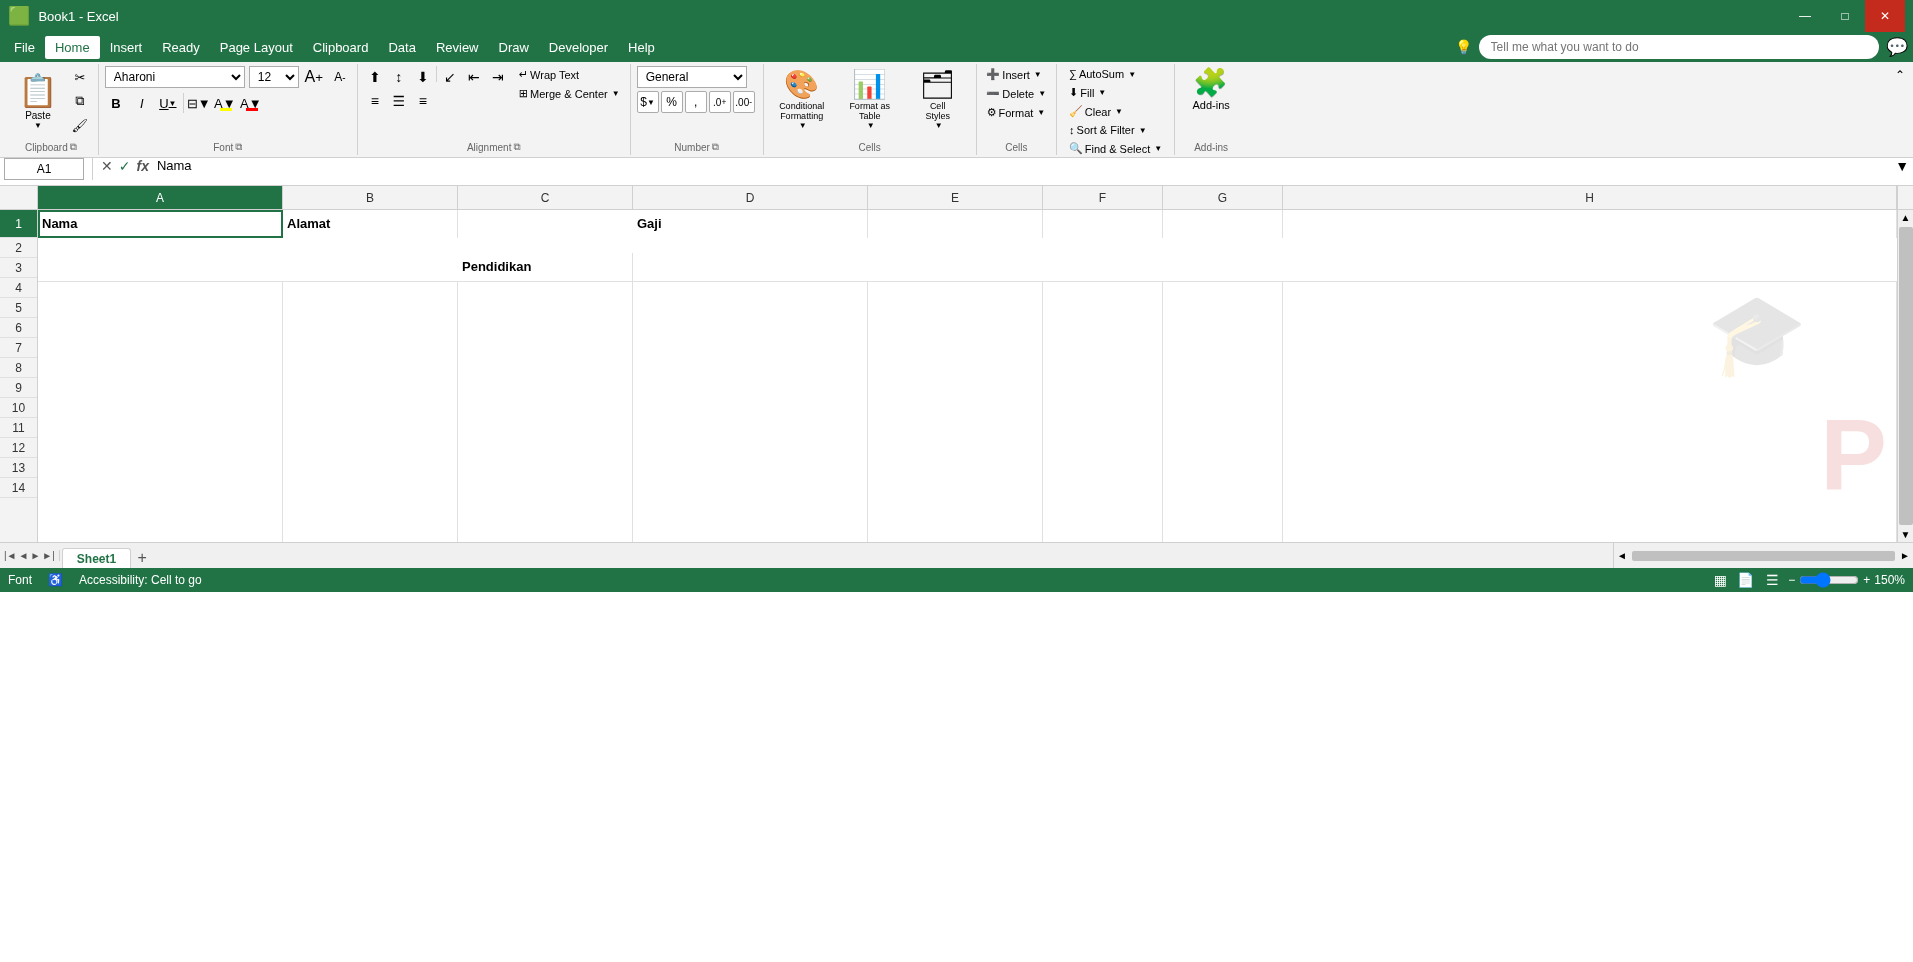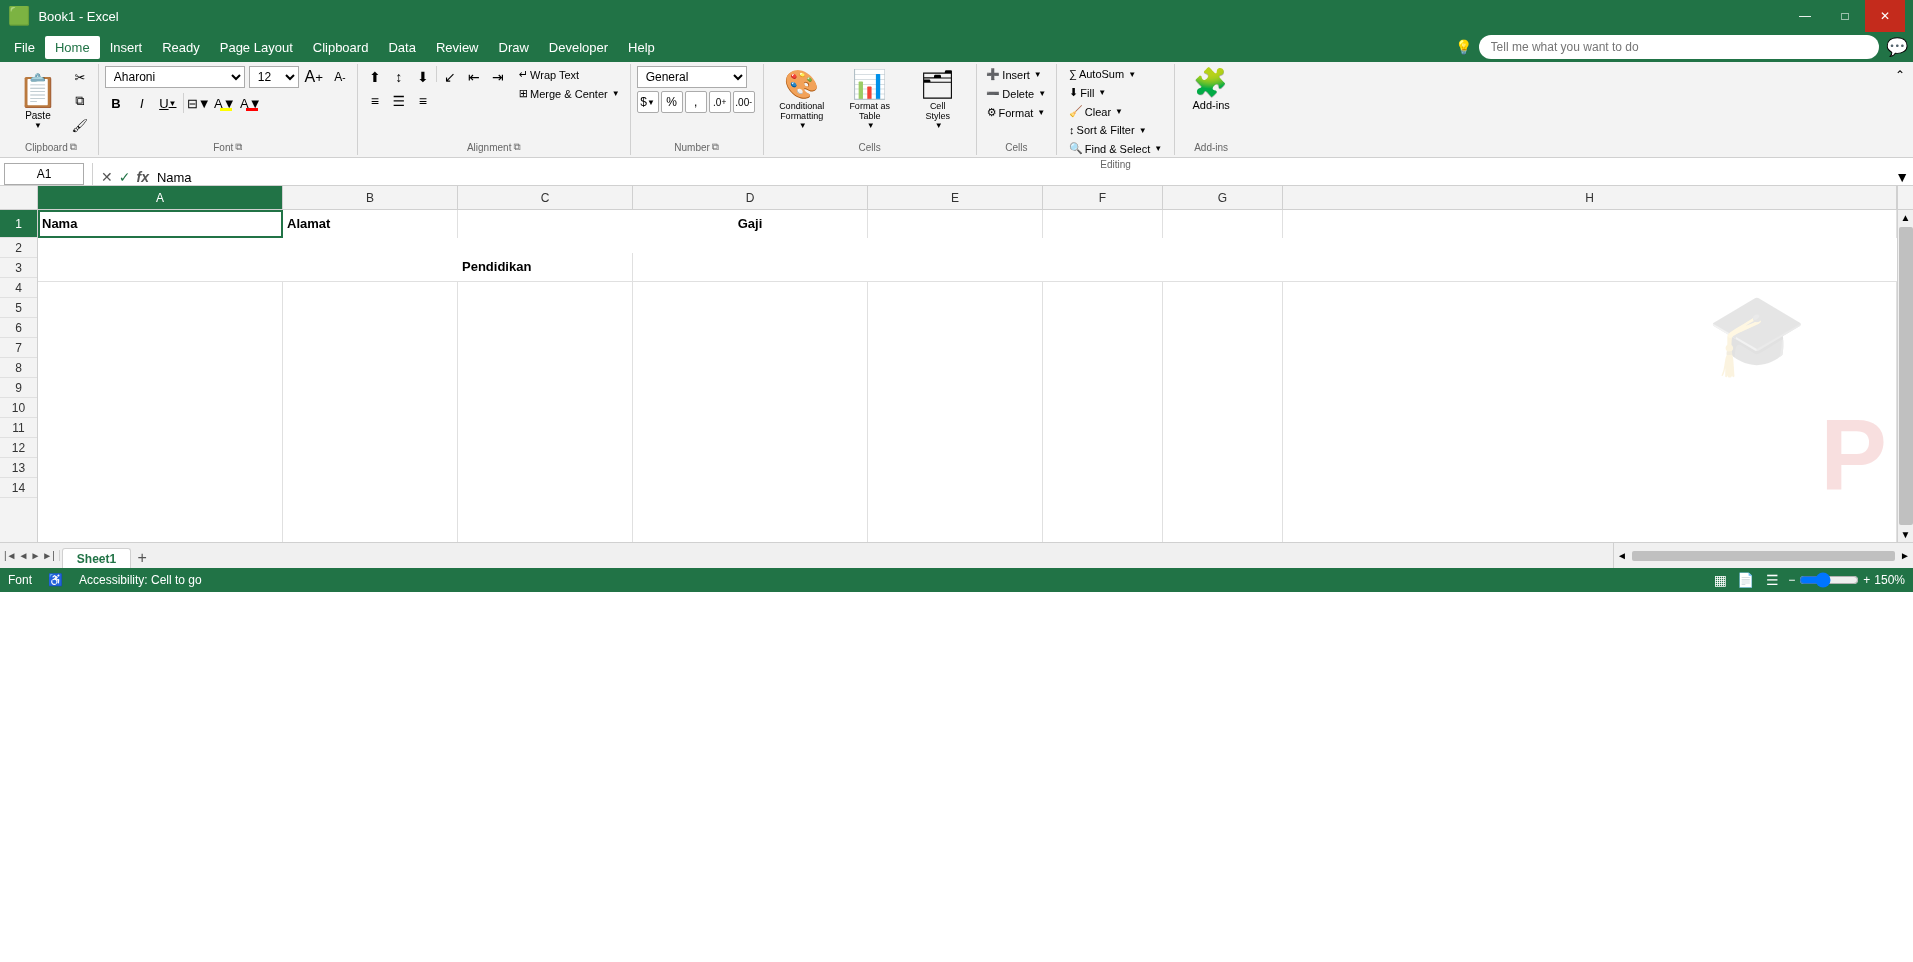--- a/index.html
+++ b/index.html
@@ -242,21 +242,21 @@
 
     
     .addins-content { display: flex; flex-direction: column; align-items: center; justify-content: center; min-width: 60px; }
     .addins-icon { font-size: 28px; cursor: pointer; }
 
     
     #formula-bar {
       background: white;
       border-bottom: 1px solid #d0d0d0;
       display: flex;
-      align-items: flex-end;
+      align-items: flex-start;
       height: 28px;
       padding: 0 4px;
       gap: 4px;
     }
     #cell-ref-box {
       width: 80px;
       height: 22px;
       border: 1px solid #ababab;
       padding: 0 4px;
       font-size: 12px;
@@ -759,21 +759,21 @@
       <div class="row-number" style="height:20px;">13</div>
       <div class="row-number" style="height:20px;">14</div>
     </div>
 
     <div id="grid" style="overflow:auto;flex:1;position:relative;">
 
       <div class="grid-row">
         <div class="grid-cell header-cell active-cell" style="width:245px;min-width:245px;height:28px;line-height:24px;">Nama</div>
         <div class="grid-cell header-cell" style="width:175px;min-width:175px;height:28px;line-height:24px;">Alamat</div>
         <div class="grid-cell header-cell" style="width:175px;min-width:175px;height:28px;line-height:24px;margin-top:43px;">Pendidikan</div>
-        <div class="grid-cell header-cell" style="width:235px;min-width:235px;height:28px;line-height:24px;text-align:center;">Gaji</div>
+        <div class="grid-cell header-cell" style="width:235px;min-width:235px;height:28px;line-height:24px;">Gaji</div>
         <div class="grid-cell" style="width:175px;min-width:175px;height:28px;"></div>
         <div class="grid-cell" style="width:120px;min-width:120px;height:28px;"></div>
         <div class="grid-cell" style="width:120px;min-width:120px;height:28px;"></div>
         <div class="grid-cell" style="flex:1;height:28px;"></div>
       </div>
 
       <div class="grid-row" style="height:20px;">
         <div class="grid-cell" style="width:245px;min-width:245px;"></div>
         <div class="grid-cell" style="width:175px;min-width:175px;"></div>
         <div class="grid-cell" style="width:175px;min-width:175px;"></div>

